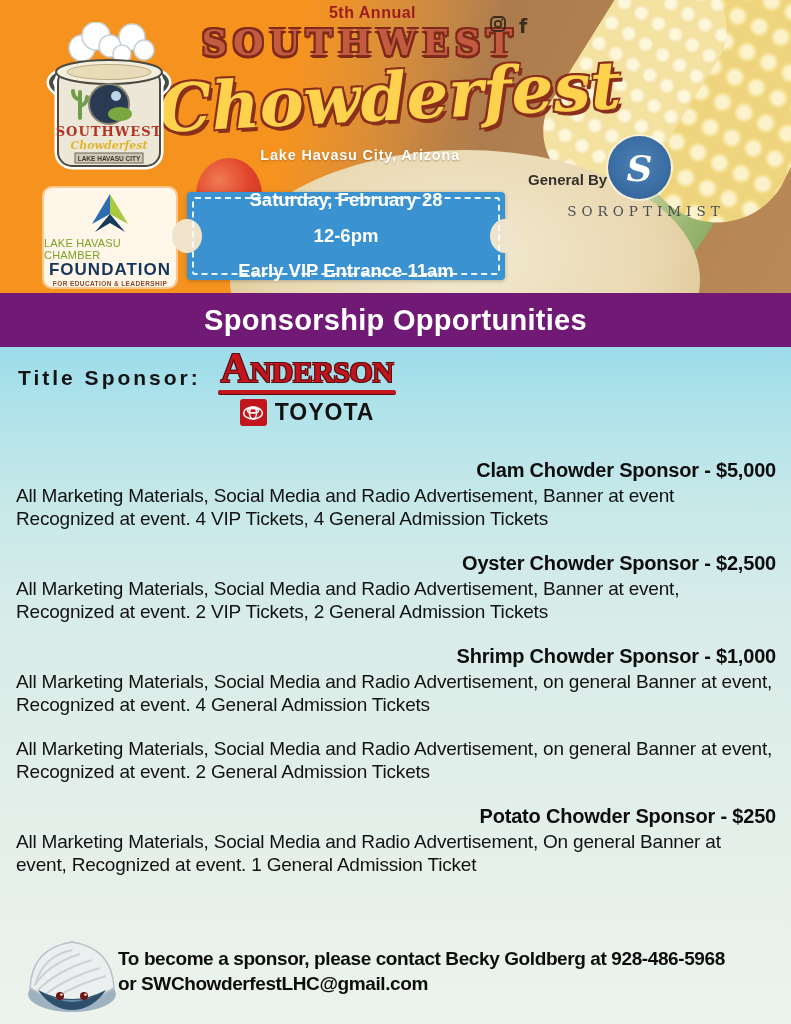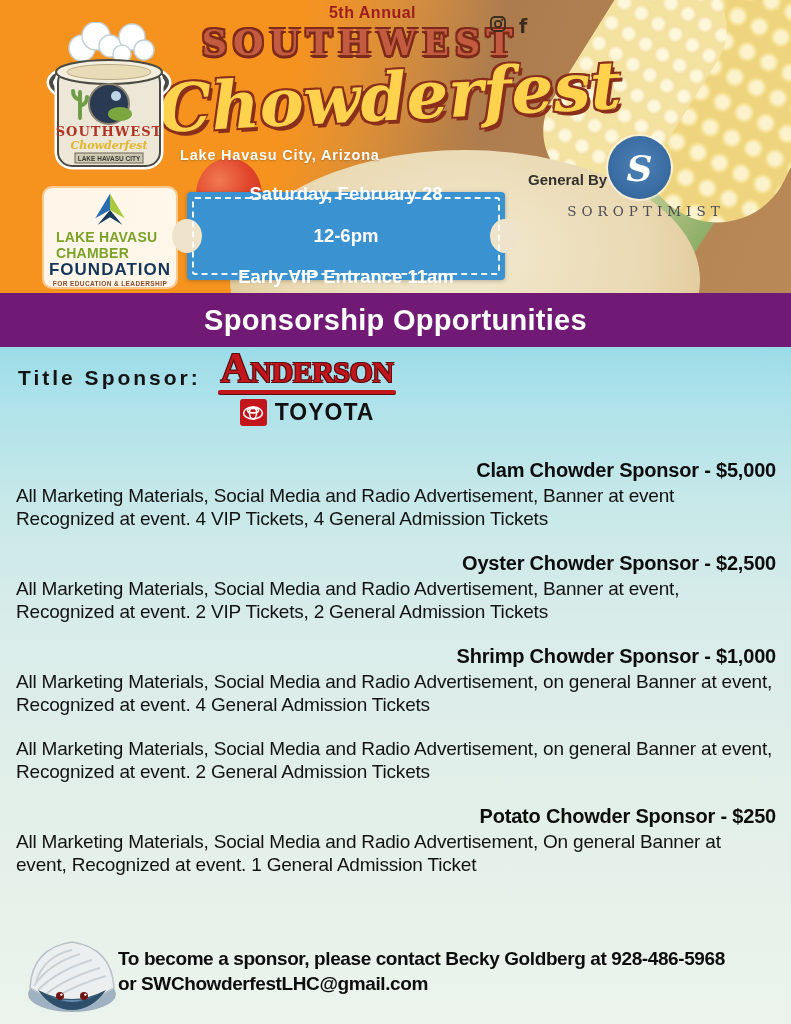--- a/index.html
+++ b/index.html
@@ -27,36 +27,36 @@
       background-size:20px 24px;}
   .husk{position:absolute;right:28px;top:-30px;width:84px;height:330px;border-radius:44px;
       transform:rotate(33deg);
       background:linear-gradient(90deg,#c4d3a0 0%,#a8bf7e 50%,#8fae68 100%);}
 
   
   .pot-logo{position:absolute;left:44px;top:22px;width:130px;height:152px;}
   .chamber-card{position:absolute;left:44px;top:188px;width:132px;height:99px;border-radius:8px;
       background:rgba(255,252,244,.95);box-shadow:0 0 0 2px rgba(255,255,255,.5);
       display:flex;flex-direction:column;align-items:center;justify-content:flex-start;padding-top:4px;box-sizing:border-box;}
-  .chamber-line1{font-size:14px;font-weight:bold;color:#7ba229;letter-spacing:.2px;margin-top:1px;padding-left:12px;}
+  .chamber-line1{font-size:11px;font-weight:normal;color:#7ba229;letter-spacing:.2px;margin-top:1px;}
   .chamber-line2{font-size:17px;font-weight:bold;color:#14355c;letter-spacing:1px;line-height:1;}
   .chamber-line3{font-size:6.5px;font-weight:bold;color:#8a4a2a;letter-spacing:.4px;margin-top:2px;}
 
   
   .annual{position:absolute;left:0;top:4px;width:745px;text-align:center;
       font-size:16px;font-weight:bold;color:#9c1c1f;letter-spacing:.5px;}
   .southwest{position:absolute;left:0;top:22px;width:720px;text-align:center;
       font-family:"DejaVu Serif",serif;font-size:35px;font-weight:bold;letter-spacing:6px;
       color:#c25b40;
       text-shadow:-2px -2px 0 #7e2a1a,2px -2px 0 #7e2a1a,-2px 2px 0 #7e2a1a,2px 2px 0 #7e2a1a,0 3px 0 #7e2a1a;}
   .chowderfest{position:absolute;left:150px;top:58px;width:480px;text-align:center;
       font-family:"DejaVu Serif",serif;font-style:italic;font-weight:bold;font-size:66px;
       transform:rotate(-3deg);color:#ffd24d;
       text-shadow:-2px -2px 0 #8a2f1c,2px -2px 0 #8a2f1c,-2px 2px 0 #8a2f1c,3px 4px 0 #8a2f1c;}
-  .location{position:absolute;left:180px;top:147px;width:300px;text-align:left;
+  .location{position:absolute;left:160px;top:147px;width:300px;text-align:right;
       font-size:14.5px;font-weight:600;color:#ffffff;letter-spacing:.8px;
       text-shadow:0 1px 2px rgba(120,70,20,.45);}
 
   
   .social{position:absolute;left:490px;top:16px;display:flex;gap:13px;align-items:center;}
   .fb-glyph{font-family:"DejaVu Sans",sans-serif;font-weight:bold;font-size:19px;color:#3a2c1e;line-height:1;}
 
   
   .hostedby{position:absolute;left:528px;top:171px;font-size:15px;font-weight:bold;color:#33302b;}
   .soro-circle{position:absolute;left:608px;top:136px;width:63px;height:63px;border-radius:50%;
@@ -64,21 +64,21 @@
       box-shadow:0 0 0 2px rgba(255,255,255,.55);display:flex;align-items:center;justify-content:center;}
   .soro-s{font-family:"DejaVu Serif",serif;font-style:italic;font-weight:bold;font-size:36px;color:#ffffff;line-height:1;}
   .soro-name{position:absolute;left:556px;top:203px;width:180px;text-align:center;
       font-family:"DejaVu Serif",serif;font-size:13.5px;color:#4b4b55;letter-spacing:5px;}
 
   
   .ticket{position:absolute;left:187px;top:192px;width:318px;height:88px;background:#3b92d0;border-radius:4px;
       box-shadow:0 1px 4px rgba(0,0,0,.25);}
   .ticket-inner{position:absolute;left:5px;top:5px;right:5px;bottom:5px;
       border:2px dashed rgba(255,255,255,.9);border-radius:3px;
-      display:flex;flex-direction:column;align-items:center;justify-content:center;gap:17px;}
+      display:flex;flex-direction:column;align-items:center;justify-content:center;gap:11px;}
   .ticket-line{color:#ffffff;font-weight:bold;font-size:18.5px;line-height:1.35;text-align:center;}
   .notch{position:absolute;width:30px;height:34px;border-radius:50%;background:#efe4cb;top:27px;}
   .notch.left{left:-15px;}
   .notch.right{right:-15px;}
 
   
   .blue-bar{position:absolute;left:0;top:293px;width:791px;height:54px;background:#701a75;
       display:flex;align-items:center;justify-content:center;}
   .blue-bar-title{color:#ffffff;font-weight:bold;font-size:29px;letter-spacing:.3px;}
 

